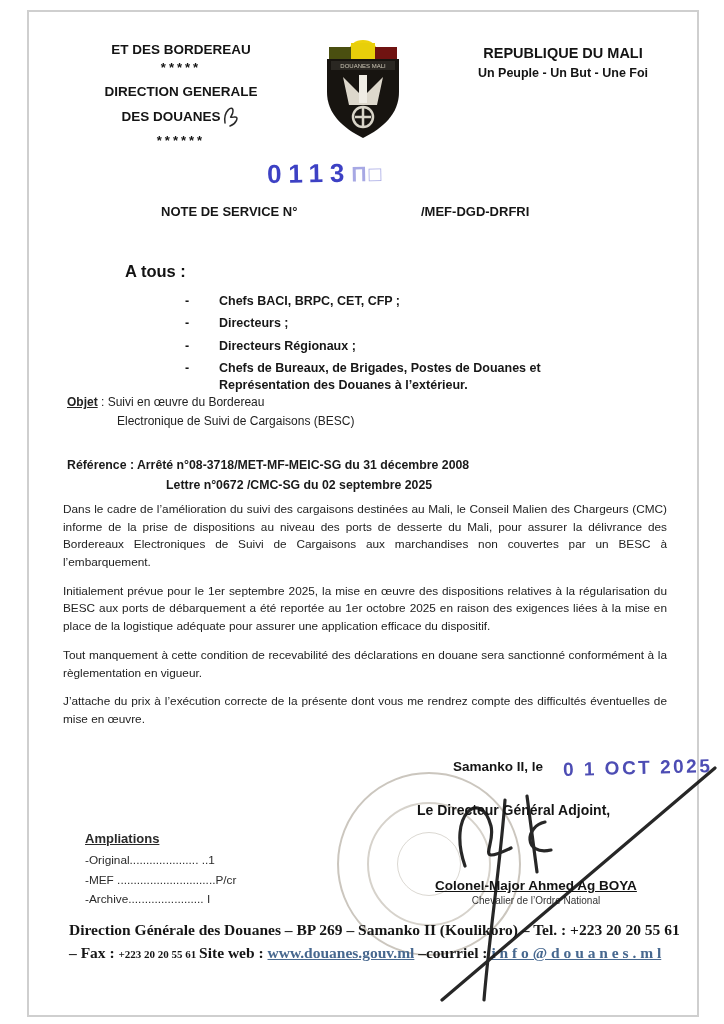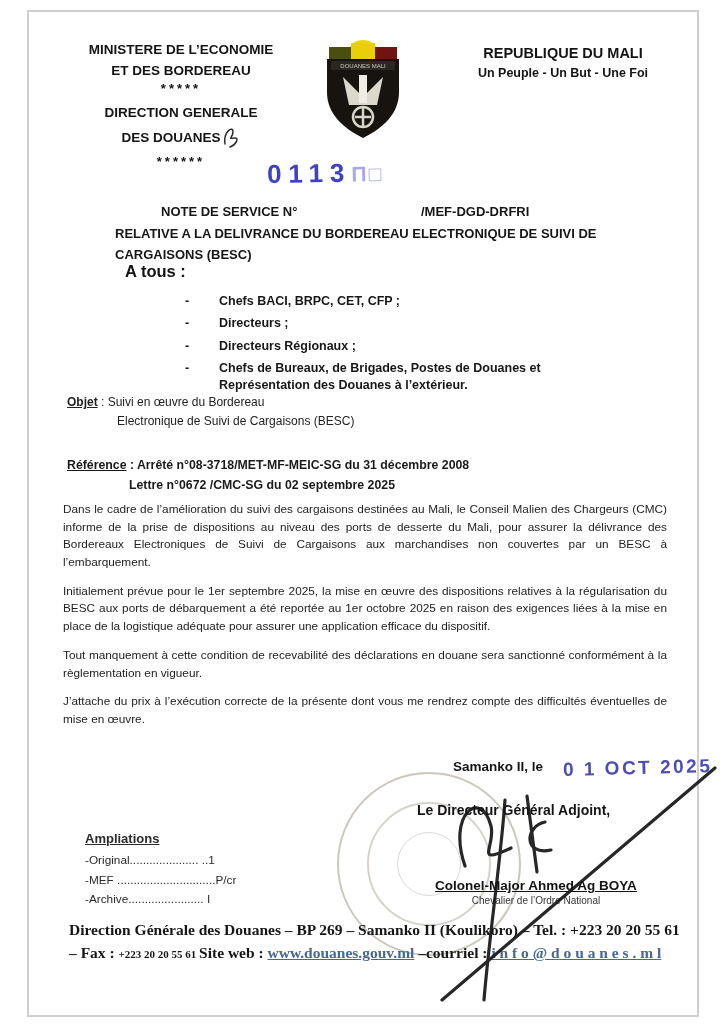--- a/index.html
+++ b/index.html
@@ -25,22 +25,22 @@
   
   .atous{left:96px;top:250px;font-weight:bold;font-size:16.5px;color:#121212;}
   .recips{left:156px;top:281px;width:430px;font-weight:bold;font-size:12.5px;color:#171717;}
   .recips .li{display:flex;margin-bottom:5.5px;line-height:1.35;}
   .recips .dash{width:34px;flex:none;}
   
   .objet{left:38px;top:381px;font-size:12px;line-height:1.6;color:#222;}
   .objet .lbl{font-weight:bold;text-decoration:underline;}
   .objet .ind{padding-left:50px;}
   .refblock{left:38px;top:443px;font-size:12.3px;line-height:1.65;font-weight:bold;color:#1a1a1a;}
-  .refblock .lbl{text-decoration:underline;text-align:center;}
-  .refblock .ind{padding-left:62px;}
+  .refblock .lbl{text-align:center;}
+  .refblock .ind{padding-left:62px;text-align:center;}
   
   .bodytext{left:34px;top:489px;width:604px;font-size:11.8px;line-height:1.5;text-align:justify;color:#222;}
   .bodytext p{margin:0 0 11px 0;}
   .seg.b{font-weight:normal;}
   .seg.small{font-size:11px;}
   .seg.link{color:#47688f;text-decoration:underline;}
   
   .place-date{left:424px;top:747px;display:flex;align-items:flex-start;}
   .place{font-weight:bold;font-size:13.5px;color:#141414;white-space:nowrap;}
   .dstamp{margin-left:20px;margin-top:-2px;}
@@ -57,21 +57,20 @@
   
   .footer{left:40px;top:906px;width:620px;font-family:"Liberation Serif","DejaVu Serif",serif;font-weight:bold;font-size:15.5px;line-height:1.5;color:#161616;text-align:left;}
   .sig-svg{left:348px;top:726px;width:344px;height:276px;pointer-events:none;}
 </style>
 </head>
 <body>
 
 <div class="page">
 
   <div class="abs hdr-left">
-    <div>MINISTERE DE L’ECONOMIE</div>
     <div>ET DES BORDEREAU</div>
     <div class="stars">*****</div>
     <div style="margin-top:7px;">DIRECTION GENERALE</div>
     <div><span>DES DOUANES</span><span class="paraph-wrap"><svg width="20" height="24" viewBox="0 0 20 24">
             <path d="M4 20 C2 8 12 1 12 8 C12 14 6 15 13 14 C19 13 15 21 9 23" stroke="#2a2a2a" stroke-width="1.5" fill="none" stroke-linecap="round"></path>
           </svg></span></div>
     <div class="stars">******</div>
   </div>
 
   <div class="abs emblem">
@@ -94,21 +93,20 @@
     <div class="l1">REPUBLIQUE DU MALI</div>
     <div class="l2">Un Peuple - Un But - Une Foi</div>
   </div>
 
   <div class="abs stamp-number">
     <span>0113</span><span class="faint">Π□</span>
   </div>
 
   <div class="abs title-l1a">NOTE DE SERVICE N°</div>
   <div class="abs title-l1b">/MEF-DGD-DRFRI</div>
-  <div class="abs title-l2">RELATIVE A LA DELIVRANCE DU BORDEREAU ELECTRONIQUE DE SUIVI DE CARGAISONS (BESC)</div>
 
   <div class="abs atous">A tous :</div>
   <div class="abs recips">
     <div class="li">
         <span class="dash">-</span>
         <span>Chefs BACI, BRPC, CET, CFP ;</span>
       </div>
     <div class="li">
         <span class="dash">-</span>
         <span>Directeurs ;</span>

